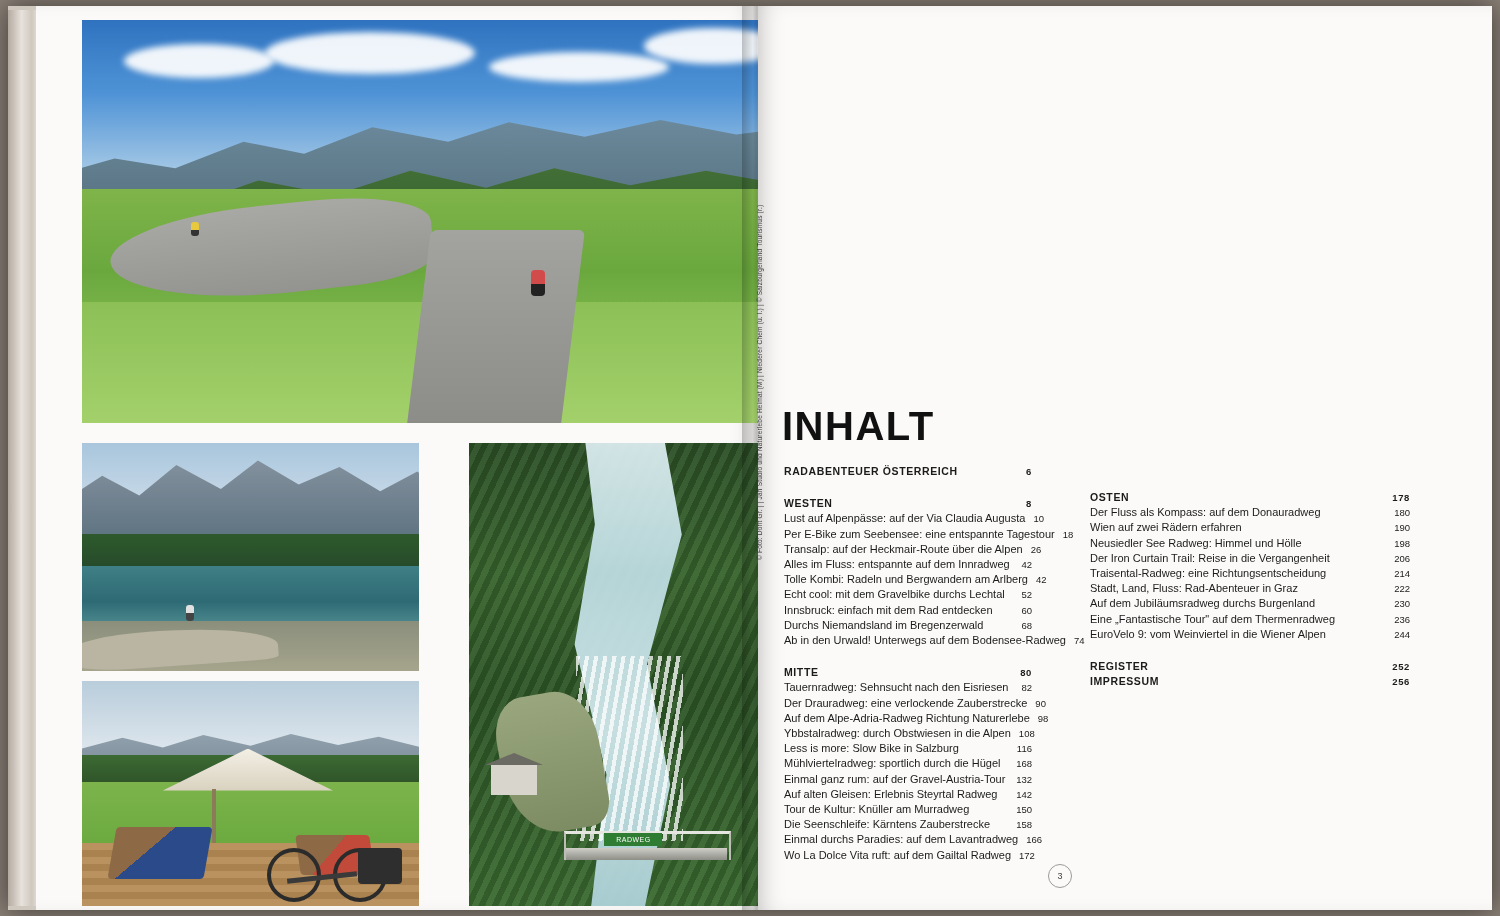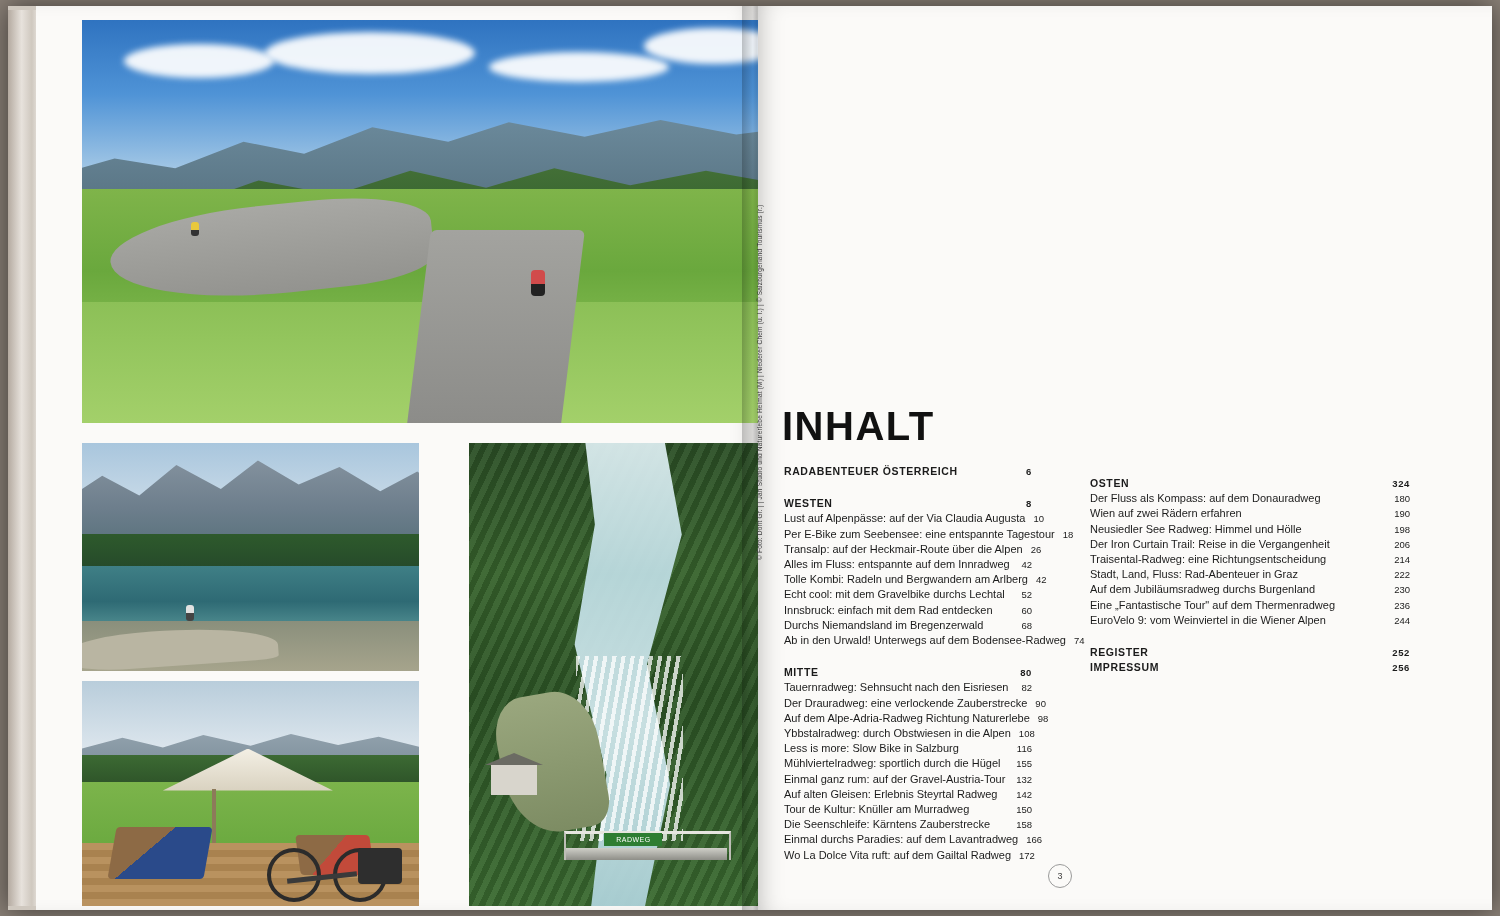--- a/index.html
+++ b/index.html
@@ -142,21 +142,21 @@
   }
 
   
   .toc-title{
     position:absolute;left:782px;top:404px;
     font-size:40px;font-weight:bold;letter-spacing:1.5px;color:#111;
     font-family:"Liberation Sans", sans-serif;
   }
   .col{position:absolute;font-size:11px;color:#1b1b1b;}
   .col-left{left:784px;top:464px;width:248px;}
-  .col-right{left:1090px;top:476px;width:320px;}
+  .col-right{left:1090px;top:490px;width:320px;}
   .row{display:flex;justify-content:space-between;align-items:center;line-height:15.2px;white-space:nowrap;}
   .row .t{padding-right:8px;}
   .row .p{font-size:9.5px;color:#1b1b1b;}
   .sec{font-weight:bold;letter-spacing:.6px;font-size:10.5px;}
   .gap-md{height:17px;}
   .pagenum{
     position:absolute;left:1048px;top:864px;width:22px;height:22px;
     border:1px solid #9a9a9a;border-radius:50%;
     font-size:9px;color:#444;text-align:center;line-height:22px;
   }
@@ -304,21 +304,21 @@
       <div class="row">
         <span class="t">Ybbstalradweg: durch Obstwiesen in die Alpen</span>
         <span class="p">108</span>
       </div>
       <div class="row">
         <span class="t">Less is more: Slow Bike in Salzburg</span>
         <span class="p">116</span>
       </div>
       <div class="row">
         <span class="t">Mühlviertelradweg: sportlich durch die Hügel</span>
-        <span class="p">155</span>
+        <span class="p">168</span>
       </div>
       <div class="row">
         <span class="t">Einmal ganz rum: auf der Gravel-Austria-Tour</span>
         <span class="p">132</span>
       </div>
       <div class="row">
         <span class="t">Auf alten Gleisen: Erlebnis Steyrtal Radweg</span>
         <span class="p">142</span>
       </div>
       <div class="row">
@@ -334,21 +334,21 @@
         <span class="p">166</span>
       </div>
       <div class="row">
         <span class="t">Wo La Dolce Vita ruft: auf dem Gailtal Radweg</span>
         <span class="p">172</span>
       </div>
     </div>
   <div class="col col-right" id="toc-right">
       <div class="row sec">
         <span class="t">OSTEN</span>
-        <span class="p">324</span>
+        <span class="p">178</span>
       </div>
       <div class="row">
         <span class="t">Der Fluss als Kompass: auf dem Donauradweg</span>
         <span class="p">180</span>
       </div>
       <div class="row">
         <span class="t">Wien auf zwei Rädern erfahren</span>
         <span class="p">190</span>
       </div>
       <div class="row">

